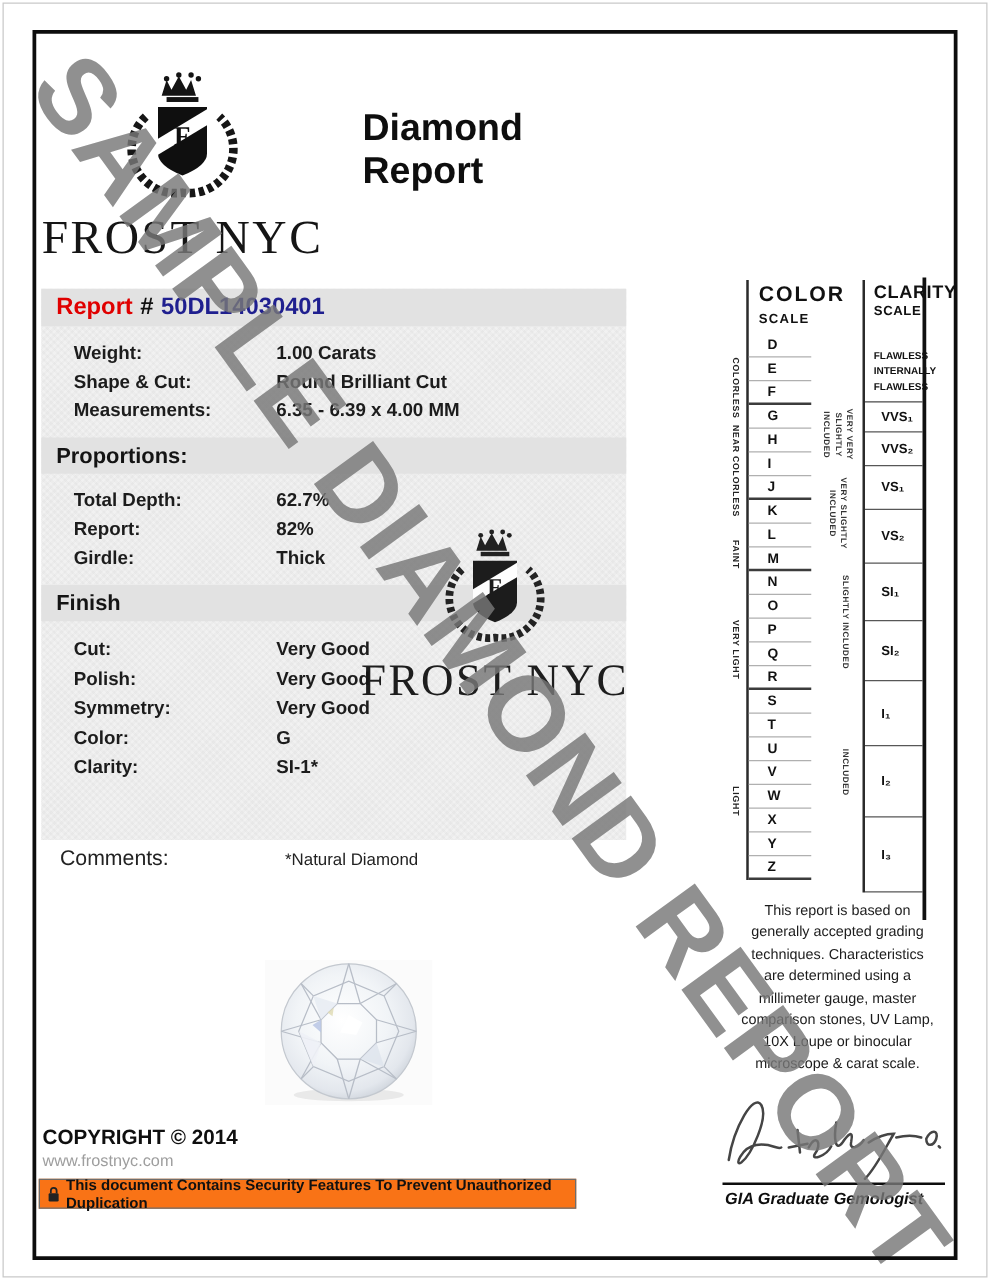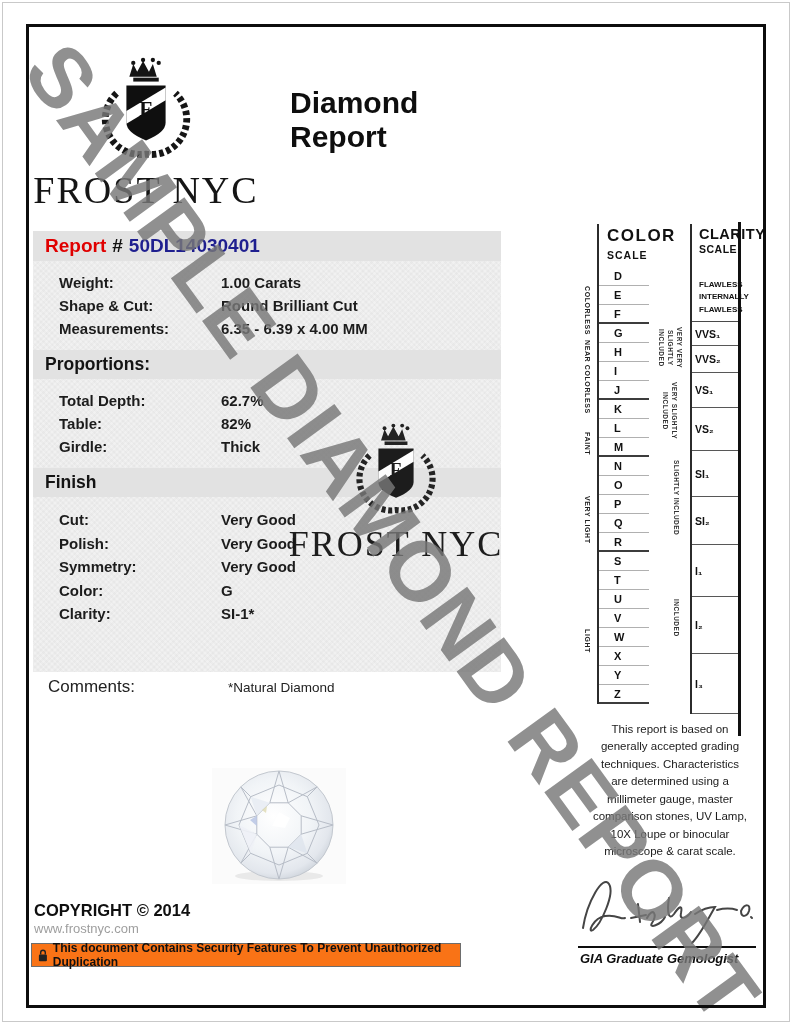--- a/index.html
+++ b/index.html
@@ -68,21 +68,21 @@
   .cg1{left:581px;top:339px;height:76px;}
   .cg2{left:581px;top:415px;height:57px;}
   .cg3{left:581px;top:472px;height:95px;}
   .cg4{left:581px;top:567px;height:147px;}
 
   
   .clarityscale{position:absolute;left:690px;top:224px;width:48px;border-left:2px solid #2b2b2b;z-index:2;box-sizing:border-box;}
   .cls-title{font-size:14.5px;font-weight:bold;letter-spacing:.5px;padding:2px 0 0 7px;color:#111;}
   .cls-sub{font-size:10.5px;font-weight:bold;letter-spacing:.5px;padding:1px 0 0 7px;color:#111;}
   .cls-flawless{padding:24px 0 5px 7px;font-size:8px;font-weight:bold;line-height:1.55;color:#111;border-bottom:1.5px solid #4a4a4a;}
-  .cs-grade{display:flex;align-items:center;padding-left:3px;font-size:10.5px;font-weight:bold;color:#111;
+  .cs-grade{display:flex;align-items:center;padding-left:13px;font-size:10.5px;font-weight:bold;color:#111;
             border-bottom:1.5px solid #575757;box-sizing:border-box;}
   .cs-grades .cs-grade:nth-child(1){height:24px;}
   .cs-grades .cs-grade:nth-child(2){height:27px;}
   .cs-grades .cs-grade:nth-child(3){height:35px;}
   .cs-grades .cs-grade:nth-child(4){height:43px;}
   .cs-grades .cs-grade:nth-child(5){height:46px;}
   .cs-grades .cs-grade:nth-child(6){height:48px;}
   .cs-grades .cs-grade:nth-child(7){height:52px;}
   .cs-grades .cs-grade:nth-child(8){height:57px;}
   .cs-grades .cs-grade:nth-child(9){height:60px;}
@@ -145,21 +145,21 @@
         <span class="val">6.35 - 6.39 x 4.00 MM</span>
       </div>
     </div>
     <div class="band h2">Proportions:</div>
     <div class="sec">
       <div class="row">
         <span class="lbl">Total Depth:</span>
         <span class="val">62.7%</span>
       </div>
       <div class="row">
-        <span class="lbl">Table:</span>
+        <span class="lbl">Report:</span>
         <span class="val">82%</span>
       </div>
       <div class="row">
         <span class="lbl">Girdle:</span>
         <span class="val">Thick</span>
       </div>
     </div>
     <div class="band h2">Finish</div>
     <div class="sec fin">
       <div class="row">

